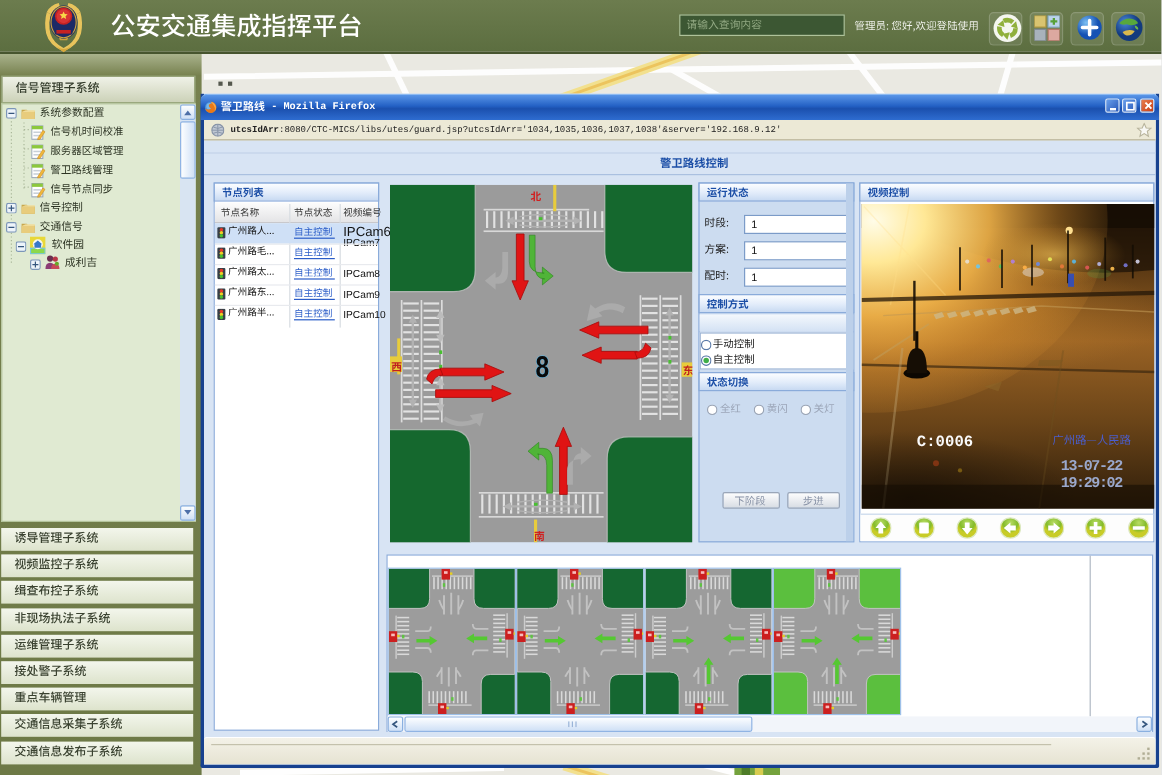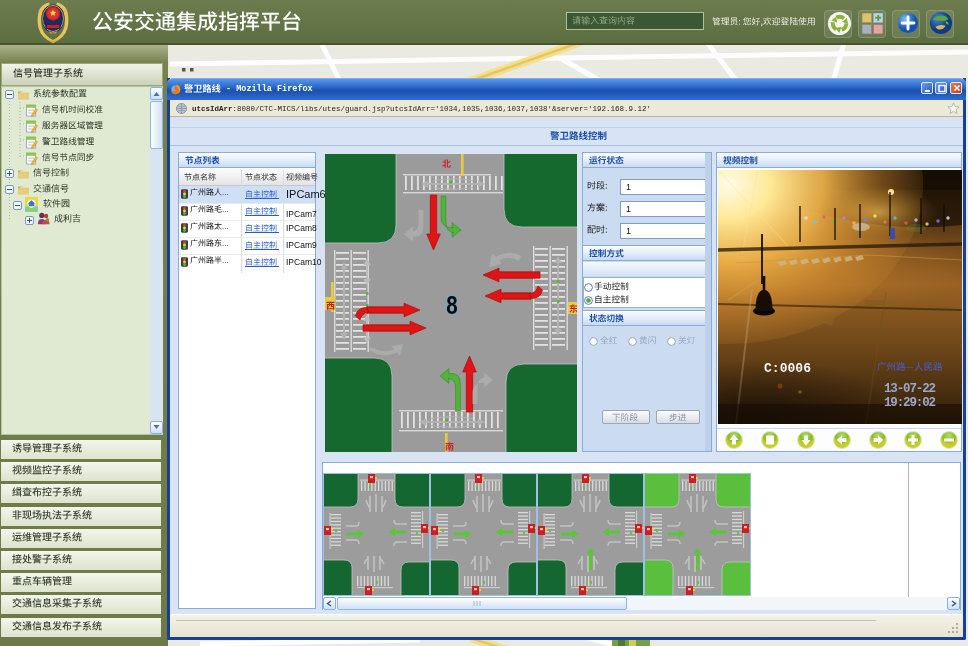--- a/index.html
+++ b/index.html
@@ -419,21 +419,21 @@
     <circle cx="4.5" cy="9.2" r="1.9" fill="#48c030"></circle>
   </svg>
 <div style="position:absolute;left:190px;top:205px;">
     <svg width="40" height="12">
       <use href="#t31" y="6.9" fill="#1a1a1a"></use>
     </svg>
   </div>
 <div style="position:absolute;left:245px;top:205px;"><span style="border-bottom:1px solid #2a5cc8;display:inline-block;height:11px"><svg width="34" height="12">
         <use href="#t30" y="6.9" fill="#2a5cc8"></use>
       </svg></span></div>
-<div style="position:absolute;left:286px;top:210px;">
+<div style="position:absolute;left:286px;top:198px;">
     <div style="font-size:8.5px;line-height:9px;color:#111;font-family:'Liberation Sans'">IPCam7</div>
   </div>
 <svg class="abs" style="left:181px;top:223px" width="7" height="10" viewBox="0 0 9 12">
 <rect width="9" height="12" rx="1.5" fill="#384048"></rect>
 <circle cx="4.5" cy="2.8" r="1.9" fill="#e83828"></circle>
     <circle cx="4.5" cy="6" r="1.9" fill="#f0d020"></circle>
     <circle cx="4.5" cy="9.2" r="1.9" fill="#48c030"></circle>
   </svg>
 <div style="position:absolute;left:190px;top:222px;">
     <svg width="40" height="12">

